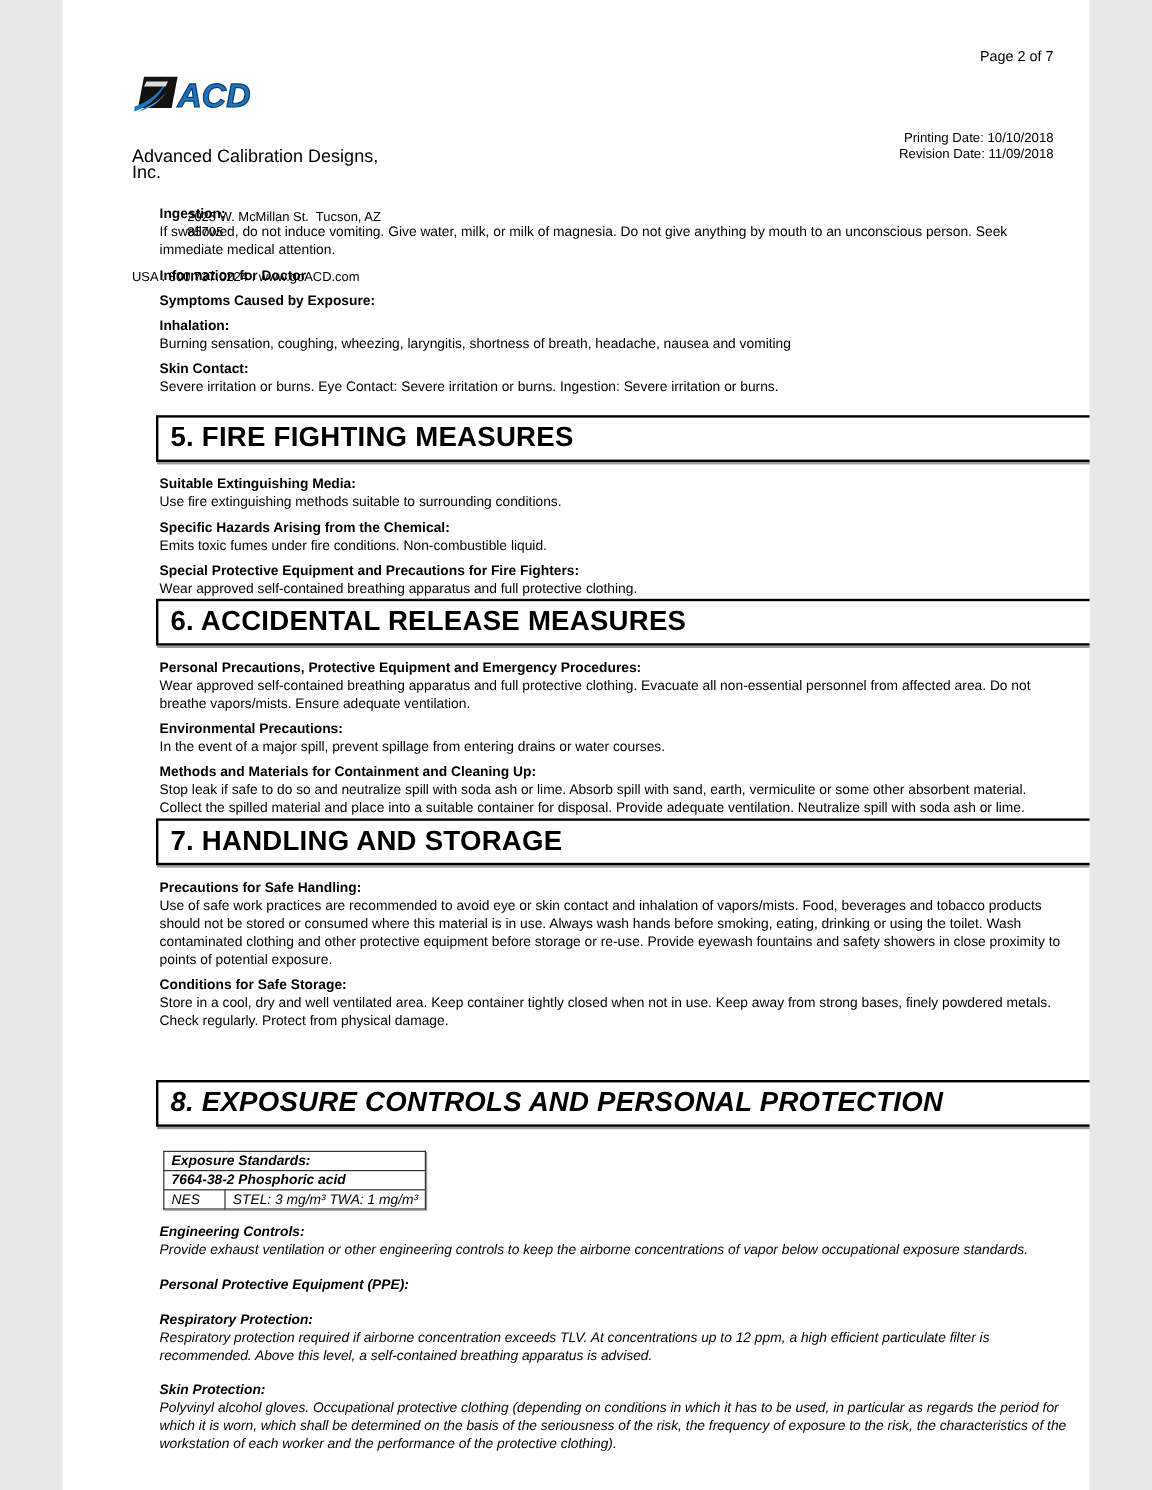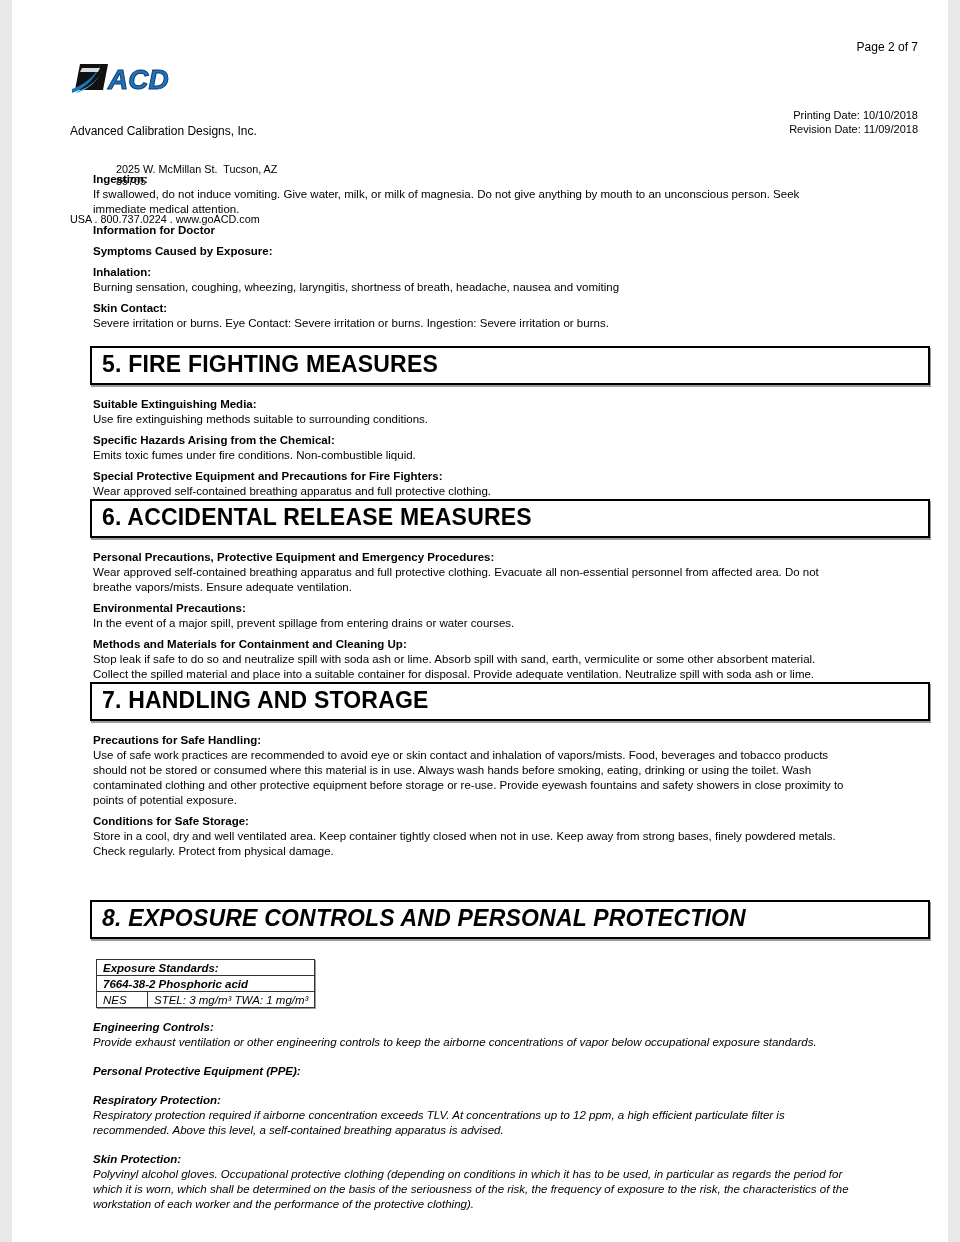--- a/index.html
+++ b/index.html
@@ -1,26 +1,26 @@
 <!DOCTYPE html>
 <html><head>
 <meta charset="utf-8">
 <style>
   html,body{margin:0;padding:0;background:#e8e8e8;}
   .page{
-    position:relative;width:936px;height:1242px;background:#ffffff;
+    position:relative;width:856px;height:1242px;background:#ffffff;
     margin:0 auto;font-family:"Liberation Sans",sans-serif;color:#000;
     overflow:hidden;
   }
   
   .page-num{position:absolute;top:40px;right:30px;font-size:12px;}
   .logo-block{position:absolute;left:58px;top:60px;width:230px;}
   .logo-row{height:40px;}
   .company-lines{font-size:10.8px;line-height:12.5px;white-space:pre-wrap;}
-  .company-name{font-size:12px;font-weight:normal;}
+  .company-name{font-size:15px;font-weight:normal;}
   .title-block{position:absolute;left:300px;top:55px;width:420px;}
   .sds-title{font-size:30px;font-weight:bold;color:#1b3b7d;letter-spacing:1px;line-height:32px;}
   .product-label{font-size:11px;margin-top:10px;color:#222;}
   .product-name{font-size:21px;font-weight:bold;letter-spacing:0.5px;margin-top:3px;}
   .dates-block{position:absolute;top:108px;right:30px;text-align:right;font-size:11px;line-height:14px;}
   
   .chunk{position:absolute;left:78px;width:840px;}
   .chunk .inner{margin-left:3px;}
   .sec-box{
     border:2px solid #000;box-shadow:1px 2px 0 #9a9a9a;

